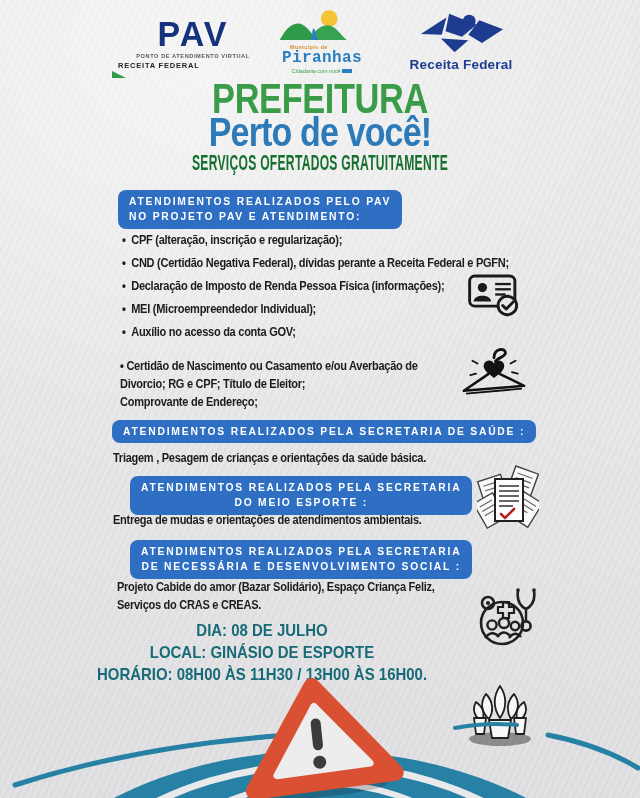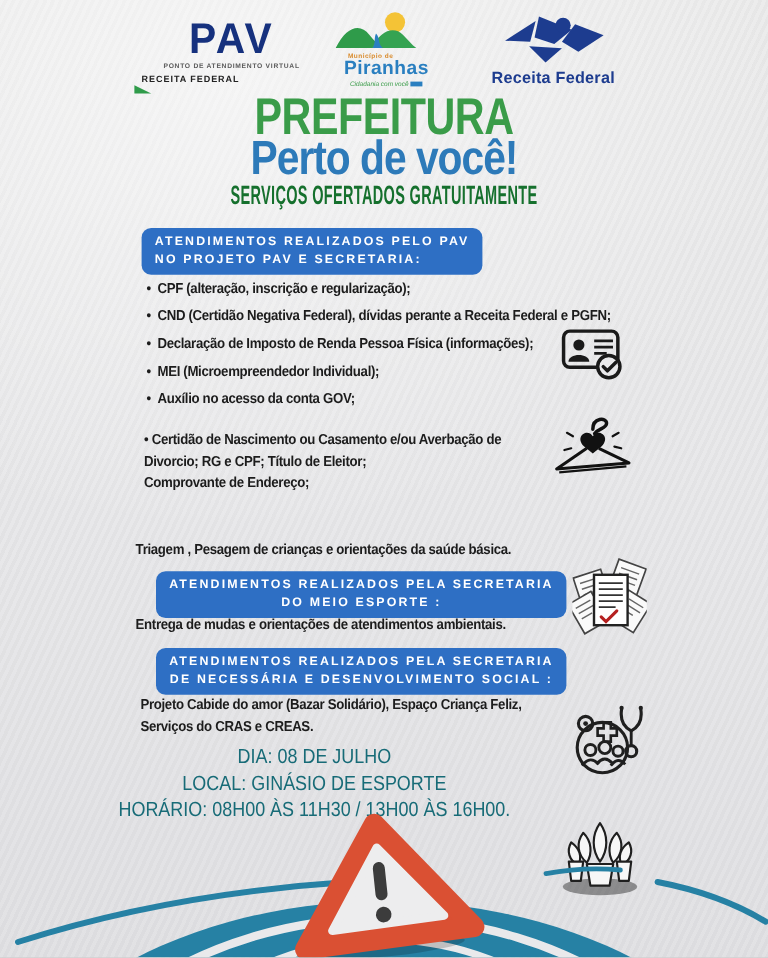--- a/index.html
+++ b/index.html
@@ -14,21 +14,21 @@
   .abs{position:absolute;}
   
   .pav-logo{left:118px;top:16px;width:150px;text-align:center;}
   .pav-name{color:#16317e;font-weight:800;font-size:34px;line-height:1;letter-spacing:2px;transform:scaleY(1.05);}
   .pav-sub1{color:#5a5a5a;font-size:5.6px;letter-spacing:.6px;margin-top:3px;font-weight:700;}
   .pav-sub2{color:#222;font-size:7.5px;letter-spacing:.8px;font-weight:800;text-align:left;margin-top:2px;}
   .pav-green-tri{position:absolute;left:-6px;bottom:-8px;width:0;height:0;
     border-left:14px solid #2f9b4a;border-top:7px solid transparent;}
   .pira-logo{left:276px;top:8px;width:92px;text-align:center;}
   .pira-over{color:#d98a2b;font-size:5.4px;font-weight:700;letter-spacing:.4px;text-align:left;margin-left:14px;margin-top:-2px;}
-  .pira-name{color:#2a7fc0;font-weight:800;font-size:16px;line-height:1;letter-spacing:.4px;}
+  .pira-name{color:#2a7fc0;font-weight:800;font-size:16px;line-height:1;letter-spacing:.4px;font-family:Liberation Mono, monospace;}
   .pira-tag{color:#3a9c49;font-size:5.4px;font-style:italic;margin-top:2px;}
   .pira-badge{display:inline-block;width:10px;height:4px;background:#2a7fc0;margin-left:2px;}
   .rf-logo{left:396px;top:12px;width:130px;text-align:center;}
   .rf-name{color:#1d3c8f;font-weight:800;font-size:13.5px;margin-top:3px;letter-spacing:.2px;}
   
   .title-green{left:0;top:74px;width:640px;text-align:center;color:#3a9c49;
     font-size:43px;font-weight:800;letter-spacing:-.5px;transform:scaleX(.8);}
   .title-blue{left:0;top:110px;width:640px;text-align:center;color:#2d7ab9;
     font-size:40px;font-weight:700;letter-spacing:-1px;transform:scaleX(.85);}
   .subtitle{left:0;top:150px;width:640px;text-align:center;color:#15702d;
@@ -37,21 +37,21 @@
   .pill{display:inline-block;background:#2e6fc4;color:#fff;font-weight:800;
     font-size:10.3px;letter-spacing:1.8px;line-height:1.5;padding:4px 11px;border-radius:8px;}
   
   .condense{transform:scaleX(.92);transform-origin:0 0;}
   .body-text{color:#1c1c1c;font-weight:700;font-size:12px;line-height:1.5;letter-spacing:-.3px;white-space:nowrap;}
   ul.services{list-style:none;margin:0;padding:0;}
   ul.services li{margin:0 0 5px 0;white-space:nowrap;}
   ul.services li::before{content:"\2022\00a0\00a0";}
   .blt::before{content:"\2022\00a0";}
   
-  .event{left:0;top:620px;width:524px;text-align:center;color:#176b77;font-weight:400;
+  .event{left:0;top:620px;width:524px;text-align:center;color:#176b77;font-weight:700;
     font-size:17px;line-height:1.3;}
   .event div{transform:scaleX(.88);}
   
   svg{display:block;}
 </style>
 </head>
 <body>
 
 <div class="page">
 
@@ -87,21 +87,21 @@
     <div class="rf-name">Receita Federal</div>
   </div>
 
   <div class="abs title-green">PREFEITURA</div>
   <div class="abs title-blue">Perto de você!</div>
   <div class="abs subtitle">SERVIÇOS OFERTADOS GRATUITAMENTE</div>
 
   <div class="abs" style="left:118px;top:190px;">
     <div class="pill">
       <div>ATENDIMENTOS REALIZADOS PELO PAV</div>
-      <div>NO PROJETO PAV E SECRETARIA:</div>
+      <div>NO PROJETO PAV E ATENDIMENTO:</div>
     </div>
   </div>
   <div class="abs condense" style="left:122px;top:231px;">
     <ul class="services body-text">
       <li>CPF (alteração, inscrição e regularização);</li>
       <li>CND (Certidão Negativa Federal), dívidas perante a Receita Federal e PGFN;</li>
       <li>Declaração de Imposto de Renda Pessoa Física (informações);</li>
       <li>MEI (Microempreendedor Individual);</li>
       <li>Auxílio no acesso da conta GOV;</li>
     </ul>
@@ -127,20 +127,23 @@
   <div class="abs" style="left:458px;top:342px;">
     <svg width="72" height="56" viewBox="0 0 100 78">
       <path d="M50 22 C50 8 66 8 66 15 C66 21 56 21 52 27" stroke="#111" stroke-width="4" fill="none" stroke-linecap="round"></path>
       <path d="M50 50 L40 42 C28 30 44 20 50 30 C56 20 72 30 60 42 Z" fill="#111"></path>
       <path d="M43 44 L8 68 L92 61 L57 44" stroke="#111" stroke-width="3.5" fill="none" stroke-linejoin="round"></path>
       <path d="M11 72 L89 65" stroke="#111" stroke-width="2.5" fill="none"></path>
       <path d="M27 30 l-7 -4 M73 30 l7 -4 M25 44 l-8 2 M75 42 l8 2" stroke="#111" stroke-width="2.5" stroke-linecap="round"></path>
     </svg>
   </div>
 
+  <div class="abs" style="left:112px;top:420px;">
+    <div class="pill">ATENDIMENTOS REALIZADOS PELA SECRETARIA DE SAÚDE :</div>
+  </div>
   <div class="abs condense" style="left:113px;top:449px;">
     <div class="body-text">Triagem , Pesagem de crianças e orientações da saúde básica.</div>
   </div>
 
   <div class="abs" style="left:130px;top:476px;">
     <div class="pill" style="text-align:center;">
       <div>ATENDIMENTOS REALIZADOS PELA SECRETARIA</div>
       <div>DO MEIO ESPORTE :</div>
     </div>
   </div>

